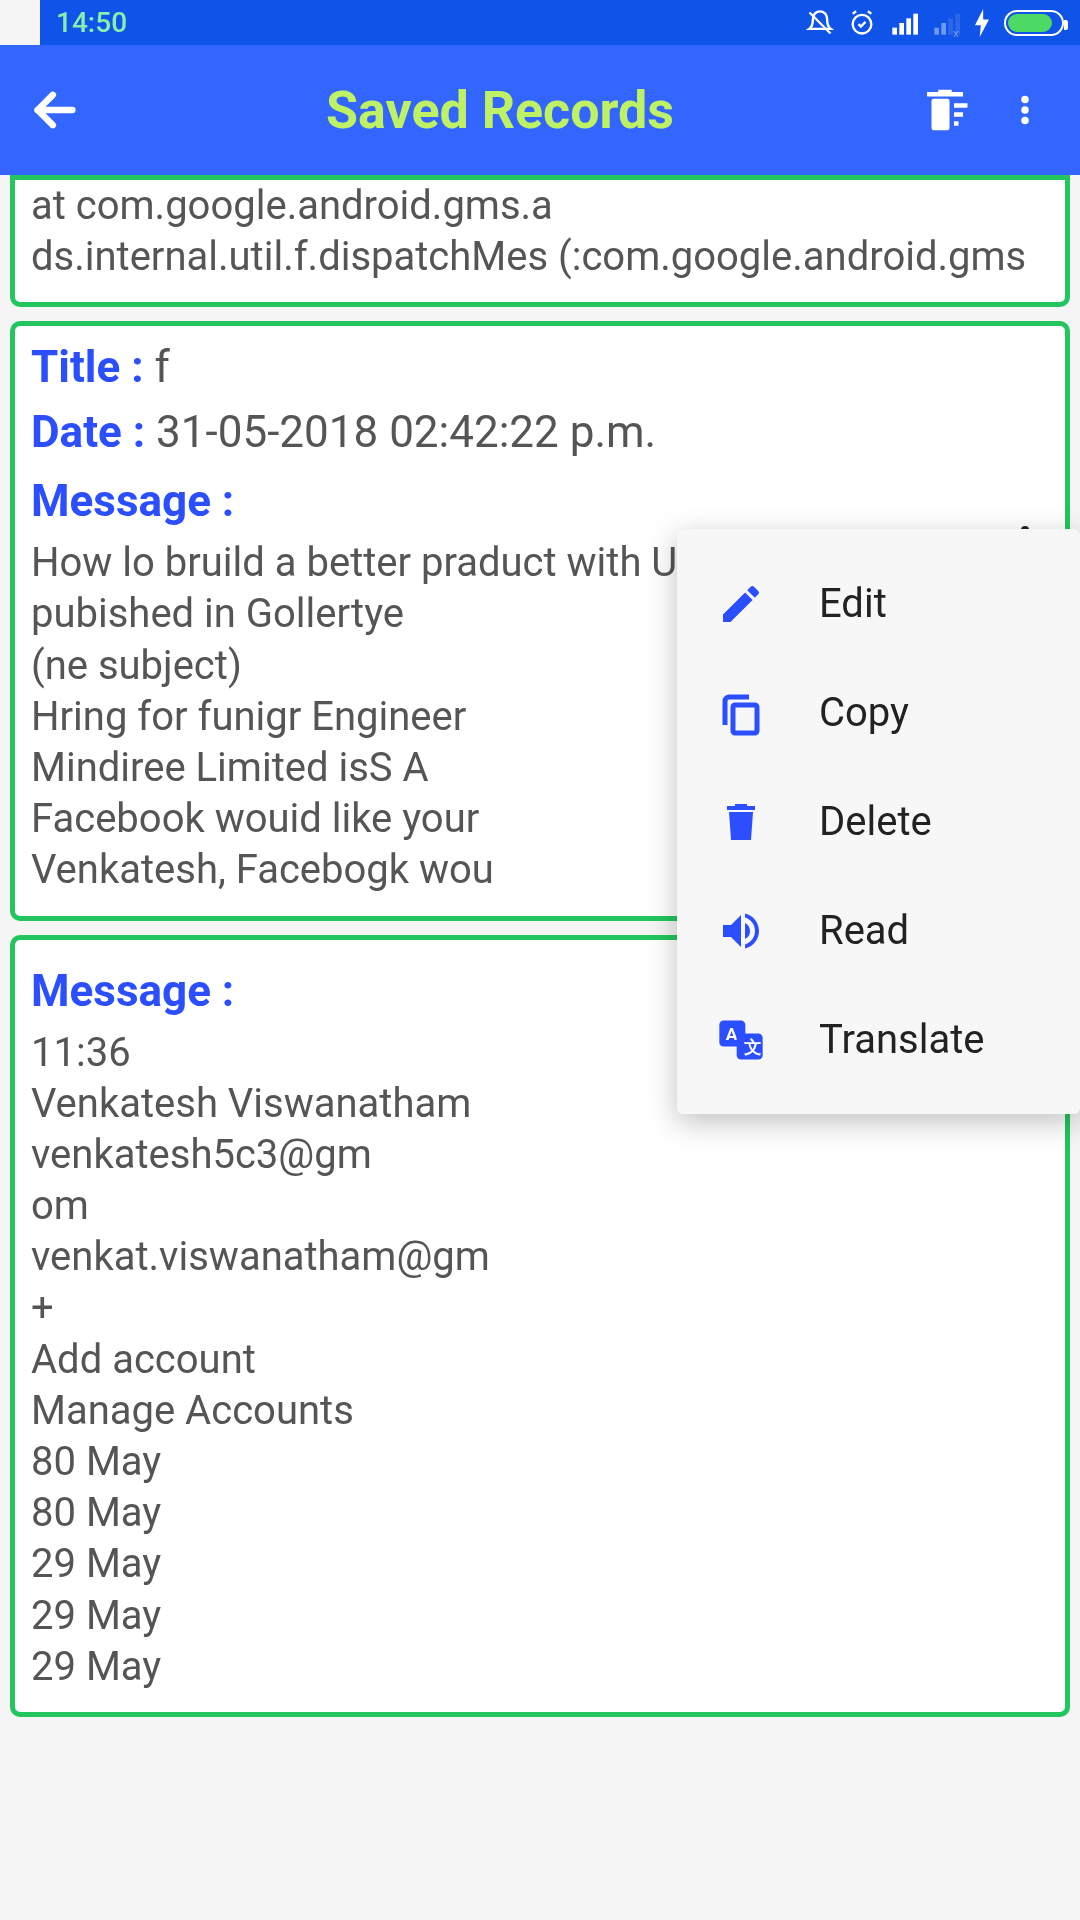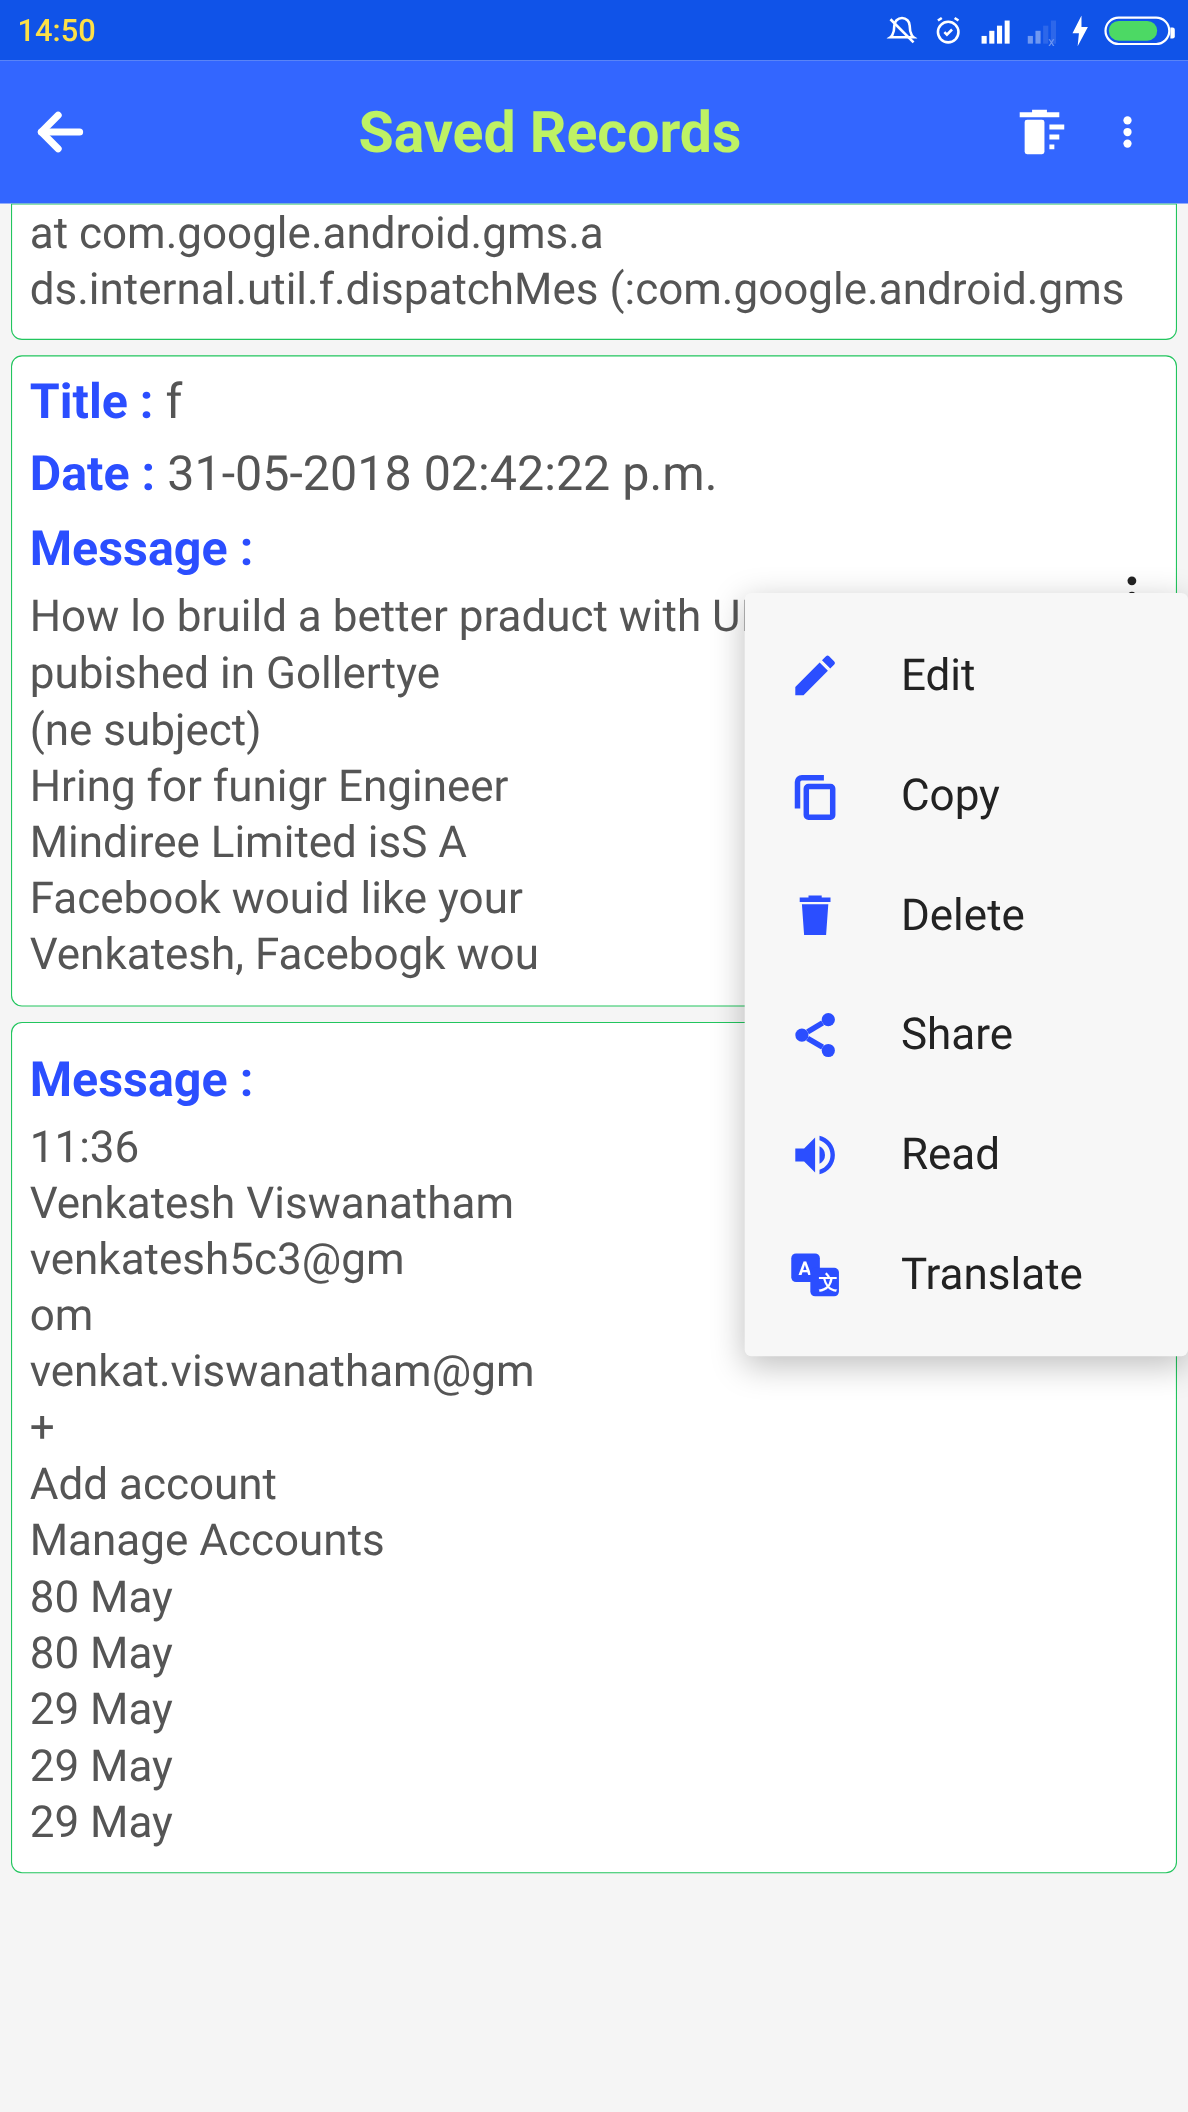--- a/index.html
+++ b/index.html
@@ -1,25 +1,26 @@
 <!DOCTYPE html>
 <html><head>
 <meta charset="utf-8">
 <style>
   * { margin: 0; padding: 0; box-sizing: border-box; font-family: Roboto, Arial, sans-serif; }
   html, body { width: 1080px; height: 1920px; background: #f5f5f5; overflow: hidden; }
 
   .status-bar {
-    height: 55px;
+    height: 45px;
     background: #1053e8;
     display: flex;
     align-items: center;
     padding: 0 16px;
-    color: #fde047;
+    color: #86efac;
     font-size: 28px;
+    margin-left: 40px;
   }
   .status-time { font-weight: 500; }
   .status-right { margin-left: auto; display: flex; align-items: center; gap: 14px; }
   .status-right svg { display: block; }
   .battery {
     width: 60px; height: 26px;
     border: 2px solid #fff; border-radius: 13px;
     position: relative; display: flex; align-items: center;
     padding: 2px;
   }
@@ -50,21 +51,21 @@
   .content {
     padding: 0 10px;
     height: calc(1920px - 45px - 130px);
     overflow: hidden;
     position: relative;
   }
 
   .card {
     background: #fff;
     border-radius: 10px;
-    border: 1px solid #22c55e;
+    border: 5px solid #22c55e;
     padding: 12px 28px 20px 16px;
     margin-bottom: 14px;
     position: relative;
   }
   .card.partial-top { border-top-left-radius:0; border-top-right-radius:0; padding-top:0; padding-left:16px;}
   .card .row { font-size: 44px; line-height: 1.34; }
   .label { color: #2b4eff; font-weight: 700; }
   .val   { color: #555; }
   .msg-body { color: #555; font-size: 40px; line-height: 1.28; margin-top: 6px; white-space: pre-line; }
   .partial-text { color:#555; font-size:40px; line-height:1.28; }
@@ -245,32 +246,20 @@
       <span class="pi-icon">
         <svg width="48" height="48" viewBox="0 0 24 24" fill="#2b4eff">
             <path d="M6 7h12l-1 14H7L6 7zm9-4v1h4v2H5V4h4V3h6z"></path>
           </svg>
       </span>
       <span>Delete</span>
     </div>
     <div class="popup-item">
       <span class="pi-icon">
         <svg width="48" height="48" viewBox="0 0 24 24" fill="#2b4eff">
-            <circle cx="18" cy="5" r="3"></circle>
-            <circle cx="6" cy="12" r="3"></circle>
-            <circle cx="18" cy="19" r="3"></circle>
-            <line x1="8.59" y1="10.51" x2="15.42" y2="6.49" stroke="#2b4eff" stroke-width="2.5"></line>
-            <line x1="8.59" y1="13.49" x2="15.42" y2="17.51" stroke="#2b4eff" stroke-width="2.5"></line>
-          </svg>
-      </span>
-      <span>Share</span>
-    </div>
-    <div class="popup-item">
-      <span class="pi-icon">
-        <svg width="48" height="48" viewBox="0 0 24 24" fill="#2b4eff">
             <path d="M3 9v6h4l5 5V4L7 9H3z"></path>
             <path d="M16.5 12a4.5 4.5 0 00-2.5-4v8a4.5 4.5 0 002.5-4z"></path>
             <path d="M14 3.23v2.06c2.89.86 5 3.54 5 6.71s-2.11 5.85-5 6.71v2.06c4.01-.91 7-4.49 7-8.77s-2.99-7.86-7-8.77z"></path>
           </svg>
       </span>
       <span>Read</span>
     </div>
     <div class="popup-item">
       <span class="pi-icon">
         <svg width="52" height="52" viewBox="0 0 24 24" fill="#2b4eff">

